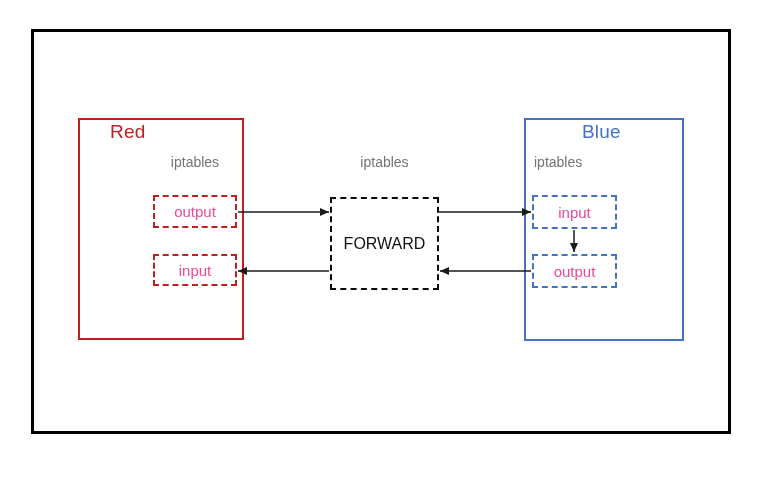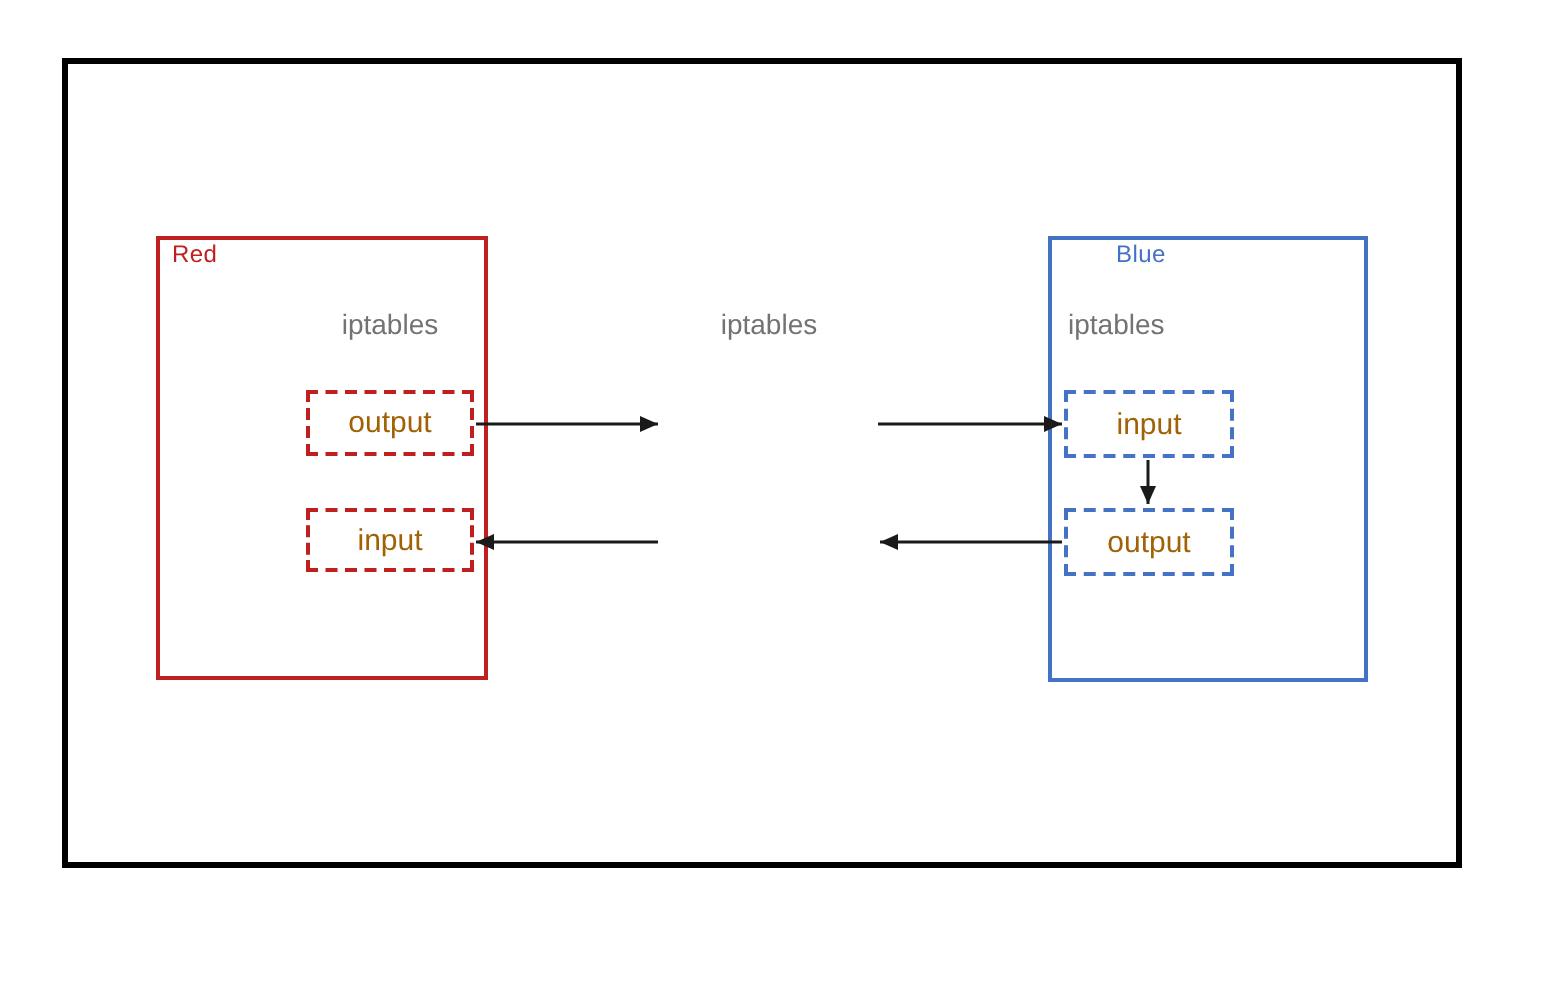--- a/index.html
+++ b/index.html
@@ -32,24 +32,25 @@
     position: absolute;
     width: 166px; height: 222px;
     top: 118px;
     background: transparent;
   }
   .host-box.red  { left: 78px;  border: 2px solid var(--red); }
   .host-box.blue { left: 524px; width: 160px; height: 223px; border: 2px solid var(--blue); }
   .host-title {
     position: absolute;
     top: 121px;
-    font-size: 12px;
+    font-size: 19px;
     font-weight: 500;
     letter-spacing: 0.2px;
     line-height: 1.15;
+    margin-left: 24px;
   }
   .host-title.red  { left: 86px;  color: var(--red); }
   .host-title.blue { left: 558px; color: var(--blue); }
   .iptables-label {
     position: absolute;
     top: 155px;
     font-size: 14px;
     font-weight: 500;
     color: #737373;
     line-height: 1.1;
@@ -57,21 +58,21 @@
   .iptables-label.red-side    { left: 153px; width: 84px;  text-align: center; }
   .iptables-label.center-side { left: 330px; width: 109px; text-align: center; }
   .iptables-label.blue-side   { left: 534px; text-align: left; }
   .chain-box {
     position: absolute;
     display: flex;
     align-items: center;
     justify-content: center;
     font-size: 15px;
     font-weight: 500;
-    color: #a16207;
+    color: #ec4899;
     background: #ffffff;
   }
   .chain-box.red-dash  { border: 2px dashed var(--red);  left: 153px; width: 84px; }
   .chain-box.blue-dash { border: 2px dashed var(--blue); left: 532px; width: 85px; }
   .chain-box.red-output  { top: 195px; height: 33px; }
   .chain-box.red-input   { top: 254px; height: 32px; }
   .chain-box.blue-input  { top: 195px; height: 34px; }
   .chain-box.blue-output { top: 254px; height: 34px; }
   .forward-box {
     position: absolute;
@@ -102,20 +103,21 @@
 
   <div class="outer-frame"></div>
 
   <div class="host-box red"></div>
   <div class="host-title red">Red</div>
   <div class="iptables-label red-side">iptables</div>
   <div class="chain-box red-dash red-output">output</div>
   <div class="chain-box red-dash red-input">input</div>
 
   <div class="iptables-label center-side">iptables</div>
+  <div class="forward-box">FORWARD</div>
 
   <div class="host-box blue"></div>
   <div class="host-title blue">Blue</div>
   <div class="iptables-label blue-side">iptables</div>
   <div class="chain-box blue-dash blue-input">input</div>
   <div class="chain-box blue-dash blue-output">output</div>
 
   <svg class="arrow-layer" viewBox="0 0 783 491" xmlns="http://www.w3.org/2000/svg">
     <defs>
       <marker id="ah" markerUnits="userSpaceOnUse" markerWidth="10" markerHeight="9" refX="9" refY="4" orient="auto">

